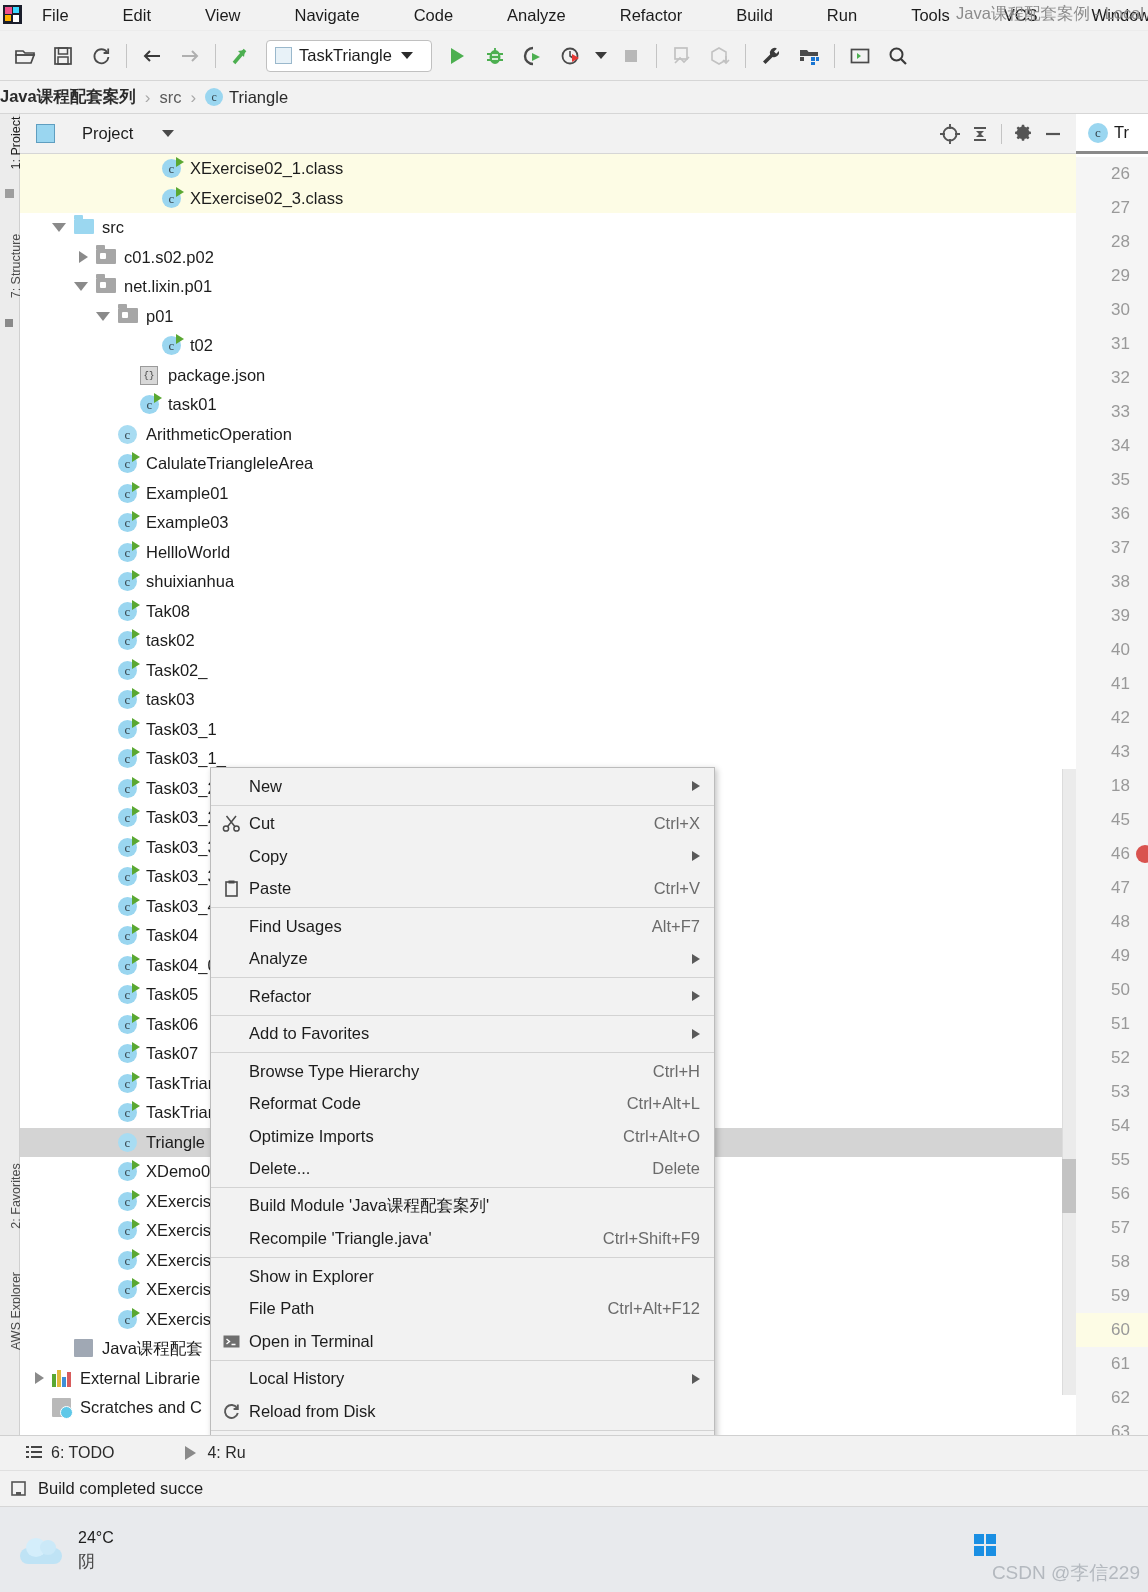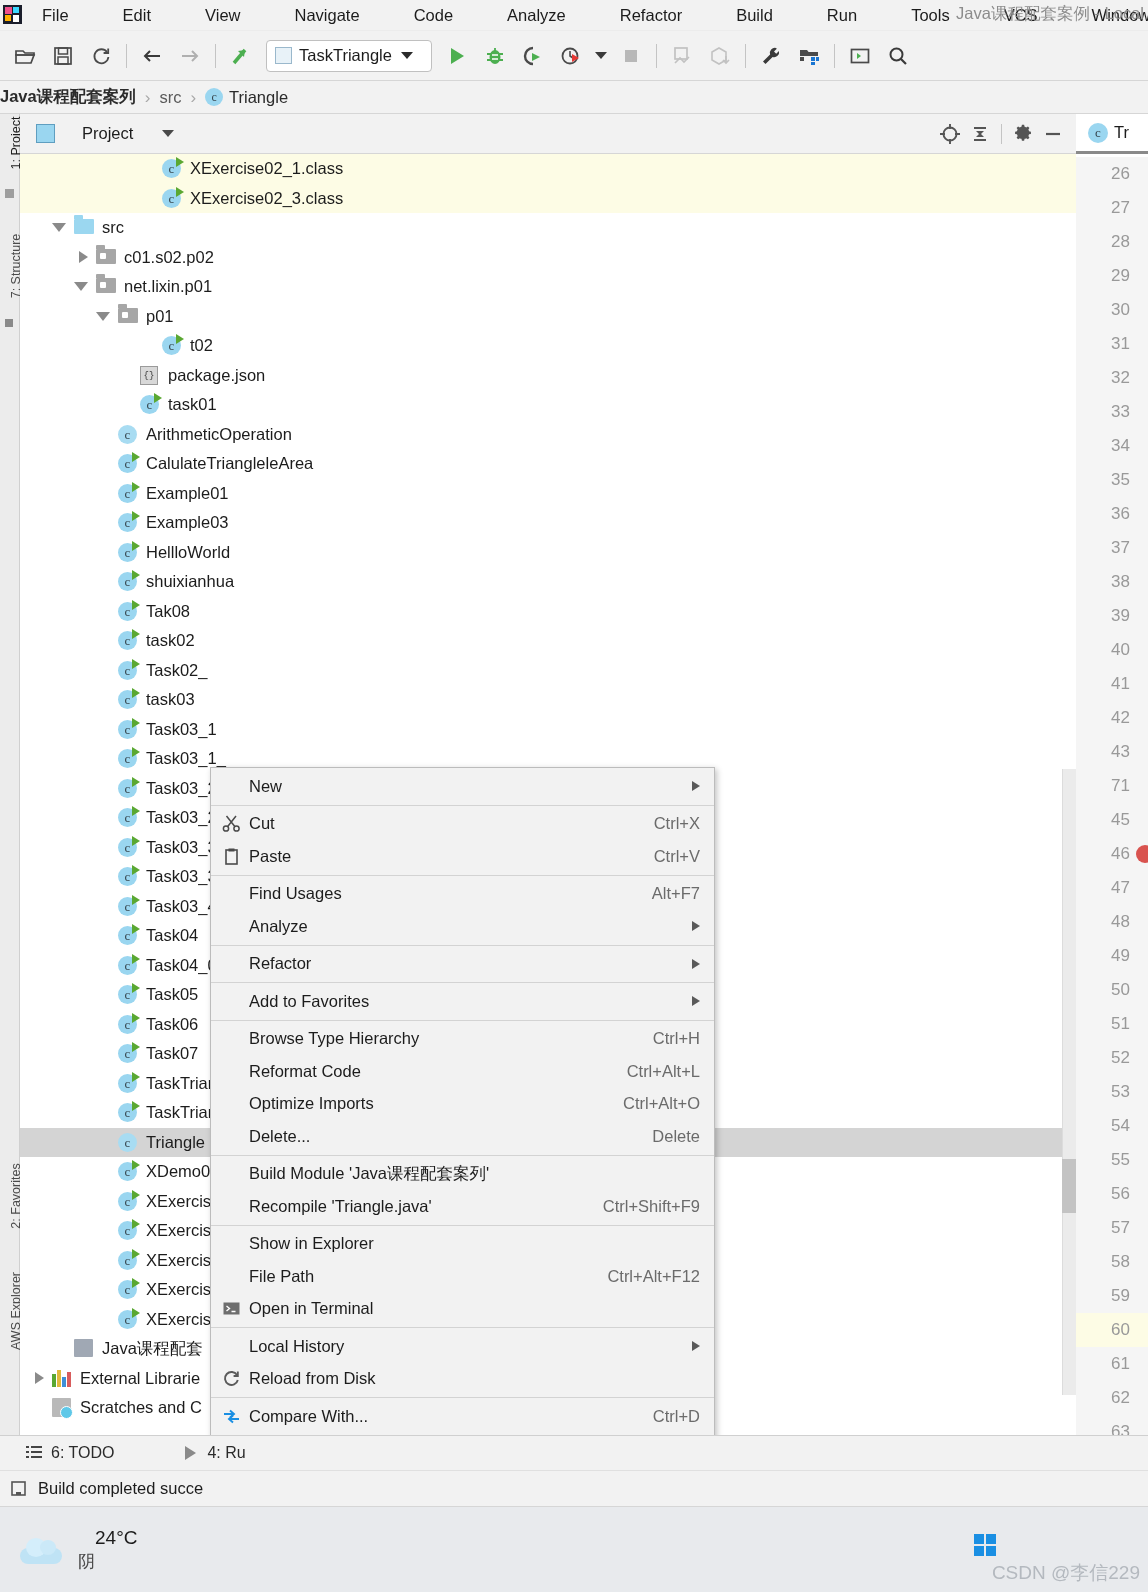--- a/index.html
+++ b/index.html
@@ -320,21 +320,21 @@
     display: flex; align-items: center;
   }
   .weather { display: flex; align-items: center; margin-left: 16px; }
   .cloud {
     width: 50px; height: 34px; position: relative; flex: 0 0 auto;
   }
   .cloud .c1 { position:absolute; left:4px; bottom:3px; width:42px; height:16px; background:#bfe3f5; border-radius:9px; }
   .cloud .c2 { position:absolute; left:10px; bottom:10px; width:20px; height:19px; background:#d4eefb; border-radius:50%; }
   .cloud .c3 { position:absolute; left:24px; bottom:12px; width:16px; height:15px; background:#cbe9f8; border-radius:50%; }
   .wx-text { margin-left: 12px; }
-  .wx-temp { font-size: 19px; color: #1c1c1c; line-height: 24px; margin-left: 17px; }
+  .wx-temp { font-size: 16px; color: #1c1c1c; line-height: 24px; }
   .wx-cond { font-size: 17px; color: #4a4a4a; line-height: 24px; }
   .watermark {
     position: absolute; right: 8px; bottom: 6px;
     font-size: 19px; color: #b4b9bf; white-space: nowrap;
     font-family: "Liberation Sans", sans-serif;
   }
   .winlogo {
     position: absolute; right: 152px; bottom: 36px; width: 22px; height: 22px;
   }
   .winlogo i { position:absolute; width:10px; height:10px; background:#1a8fe3; }
@@ -915,21 +915,21 @@
         <div class="ln"><span>34</span></div>
         <div class="ln"><span>35</span></div>
         <div class="ln"><span>36</span></div>
         <div class="ln"><span>37</span></div>
         <div class="ln"><span>38</span></div>
         <div class="ln"><span>39</span></div>
         <div class="ln"><span>40</span></div>
         <div class="ln"><span>41</span></div>
         <div class="ln"><span>42</span></div>
         <div class="ln"><span>43</span></div>
-        <div class="ln"><span>71</span></div>
+        <div class="ln"><span>18</span></div>
         <div class="ln"><span>45</span></div>
         <div class="ln"><span>46</span><div class="bp"></div></div>
         <div class="ln"><span>47</span></div>
         <div class="ln"><span>48</span></div>
         <div class="ln"><span>49</span></div>
         <div class="ln"><span>50</span></div>
         <div class="ln"><span>51</span></div>
         <div class="ln"><span>52</span></div>
         <div class="ln"><span>53</span></div>
         <div class="ln"><span>54</span></div>
@@ -956,20 +956,24 @@
           <svg width="19" height="19" viewBox="0 0 19 19">
             <circle cx="4" cy="14.5" r="2.6" fill="none" stroke="#4a4a4a" stroke-width="1.5"></circle>
             <circle cx="14.5" cy="14.5" r="2.6" fill="none" stroke="#4a4a4a" stroke-width="1.5"></circle>
             <path d="M5.5 12.8L14 2M13 12.8L4.5 2" stroke="#4a4a4a" stroke-width="1.5"></path>
           </svg>
         </span>
         <span>Cut</span>
         <span class="shortcut">Ctrl+X</span>
       </div>
       <div class="ctx-item">
+        <span>Copy</span>
+        <span class="ctx-arrow"></span>
+      </div>
+      <div class="ctx-item">
         <span class="ctx-ico">
           <svg width="19" height="19" viewBox="0 0 19 19">
             <rect x="4" y="3" width="11" height="14" fill="none" stroke="#4a4a4a" stroke-width="1.6"></rect>
             <rect x="6.5" y="1.5" width="6" height="3" fill="#4a4a4a"></rect>
           </svg>
         </span>
         <span>Paste</span>
         <span class="shortcut">Ctrl+V</span>
       </div>
       <div class="ctx-sep"></div>

